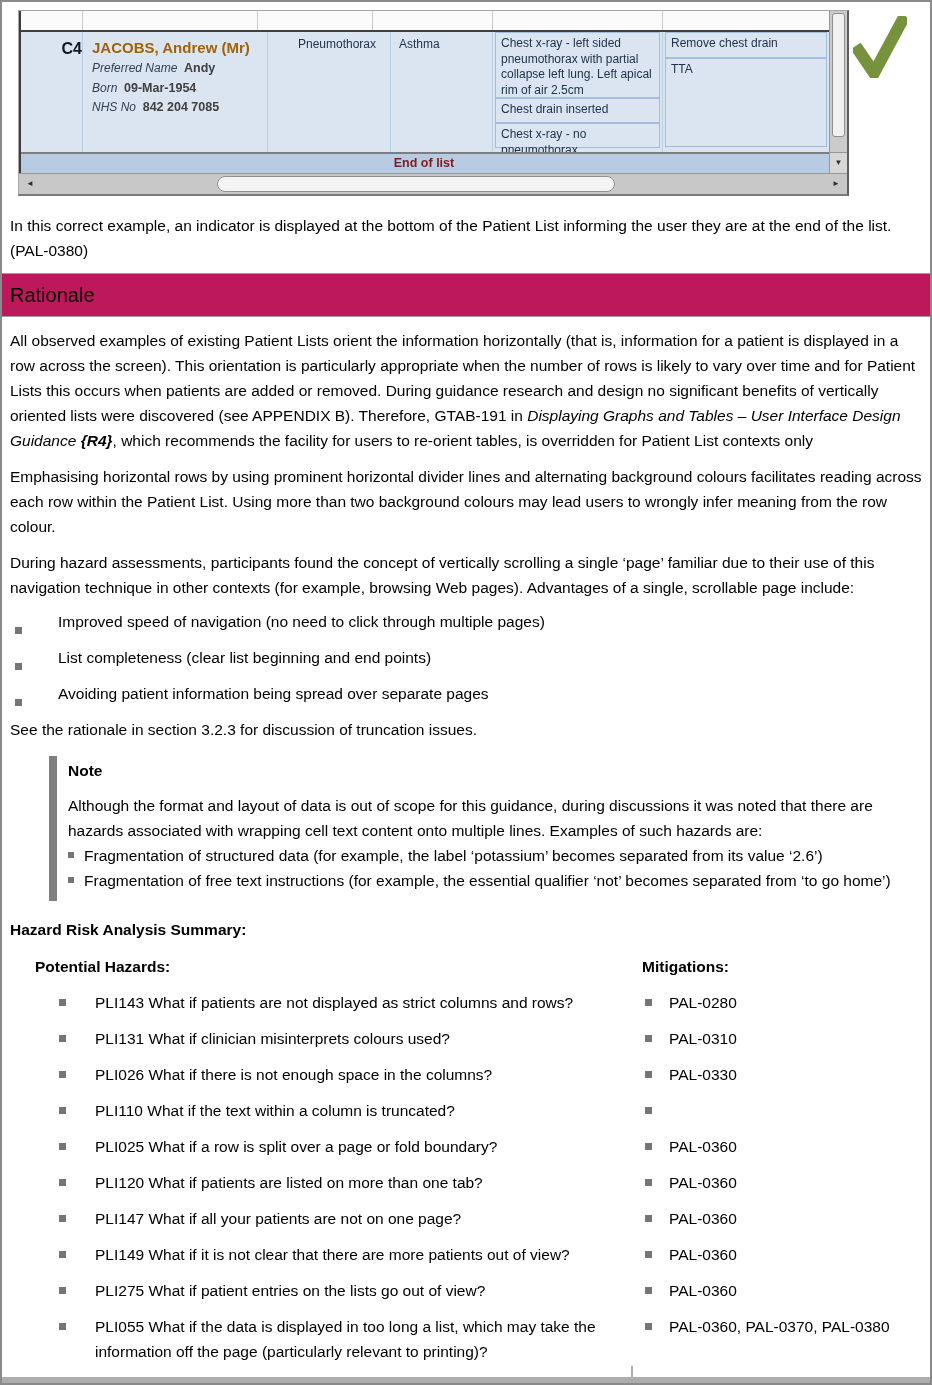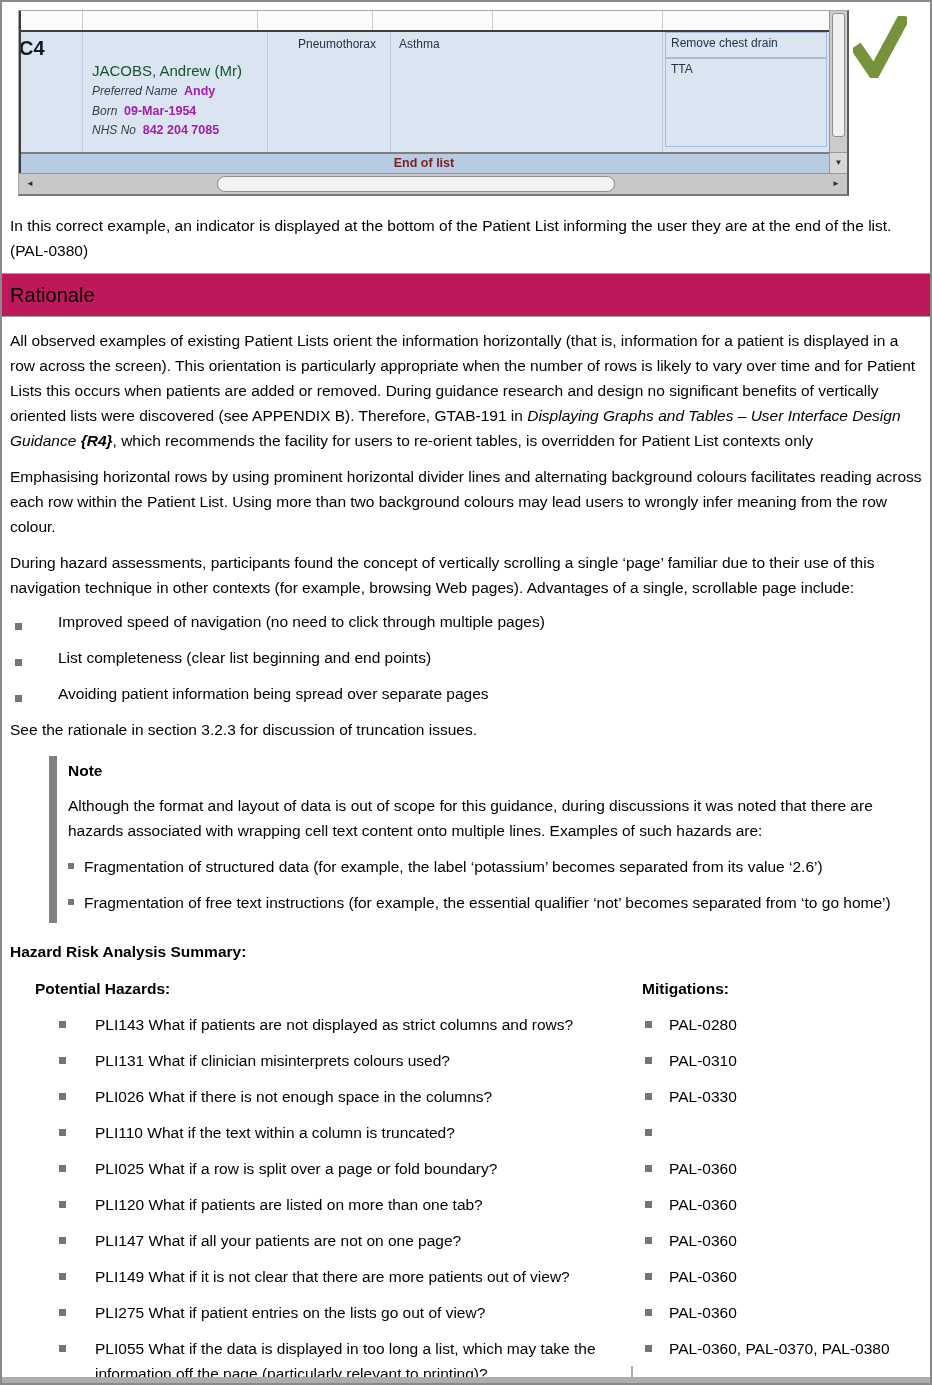--- a/index.html
+++ b/index.html
@@ -10,26 +10,26 @@
   .shot{position:relative;margin:8px 0 0 16px;width:828px;height:183px;background:#fff;
         border:1px solid #a6a6a6;border-right:2px solid #5f5f5f;border-bottom:2px solid #7a7a7a;}
   .pl-sliver{position:absolute;left:0;top:0;width:810px;height:19px;background:#fbfbfb;}
   .sd{position:absolute;top:0;width:1px;height:19px;background:#cbcbcb;}
   .tbl-left-border{position:absolute;left:0;top:0;width:2px;height:162px;background:#3c3c3c;z-index:6;}
   .pl-row{position:absolute;left:0;top:19px;width:810px;height:122px;background:#dbe5f1;
           border-top:2px solid #404040;box-sizing:border-box;}
   .cell{position:absolute;top:0;height:100%;box-sizing:border-box;border-left:1px solid #b9cde5;
         font-size:12px;line-height:15.5px;color:#21334b;}
   .cell.first{border-left:none;}
-  .bed{left:0;width:63px;text-align:left;padding-top:9px;font-weight:bold;font-size:20px;color:#101826;}
+  .bed{left:0;width:63px;text-align:right;padding-top:9px;font-weight:bold;font-size:16px;color:#101826;}
   .pat{left:63px;width:175px;padding:6px 6px 0 9px;}
-  .pat .pname{font-weight:normal;font-size:15px;color:#14532d;line-height:19px;margin-bottom:3px;margin-top:23px;}
+  .pat .pname{font-weight:bold;font-size:15px;color:#a16207;line-height:19px;margin-bottom:3px;}
   .pat .pline{margin-top:4px;}
   .plabel{font-style:italic;color:#33404f;font-size:12px;}
-  .pval{font-weight:bold;color:#a21caf;font-size:12.5px;}
+  .pval{font-weight:bold;color:#404040;font-size:12.5px;}
   .diag{left:248px;width:115px;padding:5px 6px 0 8px;text-align:right;}
   .como{left:371px;width:120px;padding:5px 6px 0 8px;}
   .notes{left:473px;width:170px;}
   .acts{left:643px;width:167px;}
   .subcell{position:absolute;left:2px;right:2px;box-sizing:border-box;border:1px solid #a3bddb;
            padding:3px 5px;font-size:12px;line-height:15.5px;color:#21334b;}
   .n1{top:0;height:66px;}
   .n2{top:66px;height:25px;}
   .n3{top:91px;height:25px;}
   .a1{top:0;height:26px;}
@@ -56,27 +56,27 @@
 
   
   .caption{margin:17px 8px 0 8px;font-size:15.5px;line-height:25px;}
   .band{margin-top:10px;background:#be185d;border-top:1px solid #9d9d9d;border-bottom:1px solid #9d9d9d;
         padding:9px 8px;font-size:20px;line-height:24px;}
   .content{margin:0 5px 0 8px;}
   p.body{font-size:15.5px;line-height:25px;margin:11px 0 0 0;}
   .it{font-style:italic;}
   .bd{font-weight:bold;font-style:italic;}
   .rbullets{margin-top:9px;}
-  .rbullet{display:flex;margin:0 0 11px 5px;align-items:center;}
+  .rbullet{display:flex;margin:0 0 11px 5px;align-items:flex-end;}
   .sq{width:7px;height:7px;background:#757575;flex:0 0 7px;margin-top:9px;}
   .rbullet .btext{margin-left:36px;font-size:15.5px;line-height:25px;}
   .note{margin:14px 0 0 39px;border-left:8px solid #7f7f7f;padding:2px 0 8px 11px;}
   .note-title{font-weight:bold;font-size:15.5px;line-height:25px;}
   .note-body{margin-top:10px;font-size:15.5px;line-height:25px;}
-  .nbullet{display:flex;margin-top:11px;align-items:flex-start;}
+  .nbullet{display:flex;margin-top:0;align-items:flex-start;}
   .nbullet .sq{width:6px;height:6px;flex:0 0 6px;margin-top:9px;}
   .nbullet .btext{margin-left:10px;font-size:15.5px;line-height:25px;}
   .hrs-title{margin:16px 0 0 0;font-weight:bold;font-size:15.5px;line-height:25px;}
   .haz{margin:12px 0 0 25px;}
   .haz-head{display:grid;grid-template-columns:607px 1fr;font-weight:bold;font-size:15.5px;line-height:25px;}
   .hrow{display:grid;grid-template-columns:607px 1fr;margin-top:11px;}
   .hcell{display:flex;align-items:flex-start;padding-left:24px;font-size:15.5px;line-height:25px;}
   .hcell .btext{margin-left:29px;}
   .mcell{padding-left:3px;}
   .mcell .btext{margin-left:17px;}
@@ -101,20 +101,25 @@
     <div class="pl-row">
       <div class="cell bed first">C4</div>
       <div class="cell pat">
         <div class="pname">JACOBS, Andrew (Mr)</div>
         <div class="pline"><span class="plabel">Preferred Name</span>&nbsp; <span class="pval">Andy</span></div>
         <div class="pline"><span class="plabel">Born</span>&nbsp; <span class="pval">09-Mar-1954</span></div>
         <div class="pline"><span class="plabel">NHS No</span>&nbsp; <span class="pval">842 204 7085</span></div>
       </div>
       <div class="cell diag">Pneumothorax</div>
       <div class="cell como">Asthma</div>
+      <div class="cell notes">
+        <div class="subcell n1">Chest x-ray - left sided pneumothorax with partial collapse left lung. Left apical rim of air 2.5cm</div>
+        <div class="subcell n2">Chest drain inserted</div>
+        <div class="subcell n3">Chest x-ray - no pneumothorax</div>
+      </div>
       <div class="cell acts">
         <div class="subcell a1">Remove chest drain</div>
         <div class="subcell a2">TTA</div>
       </div>
     </div>
 
     <div class="pl-endbar">End of list</div>
 
     <div class="pl-vscroll">
       <div class="pl-vthumb"></div>

